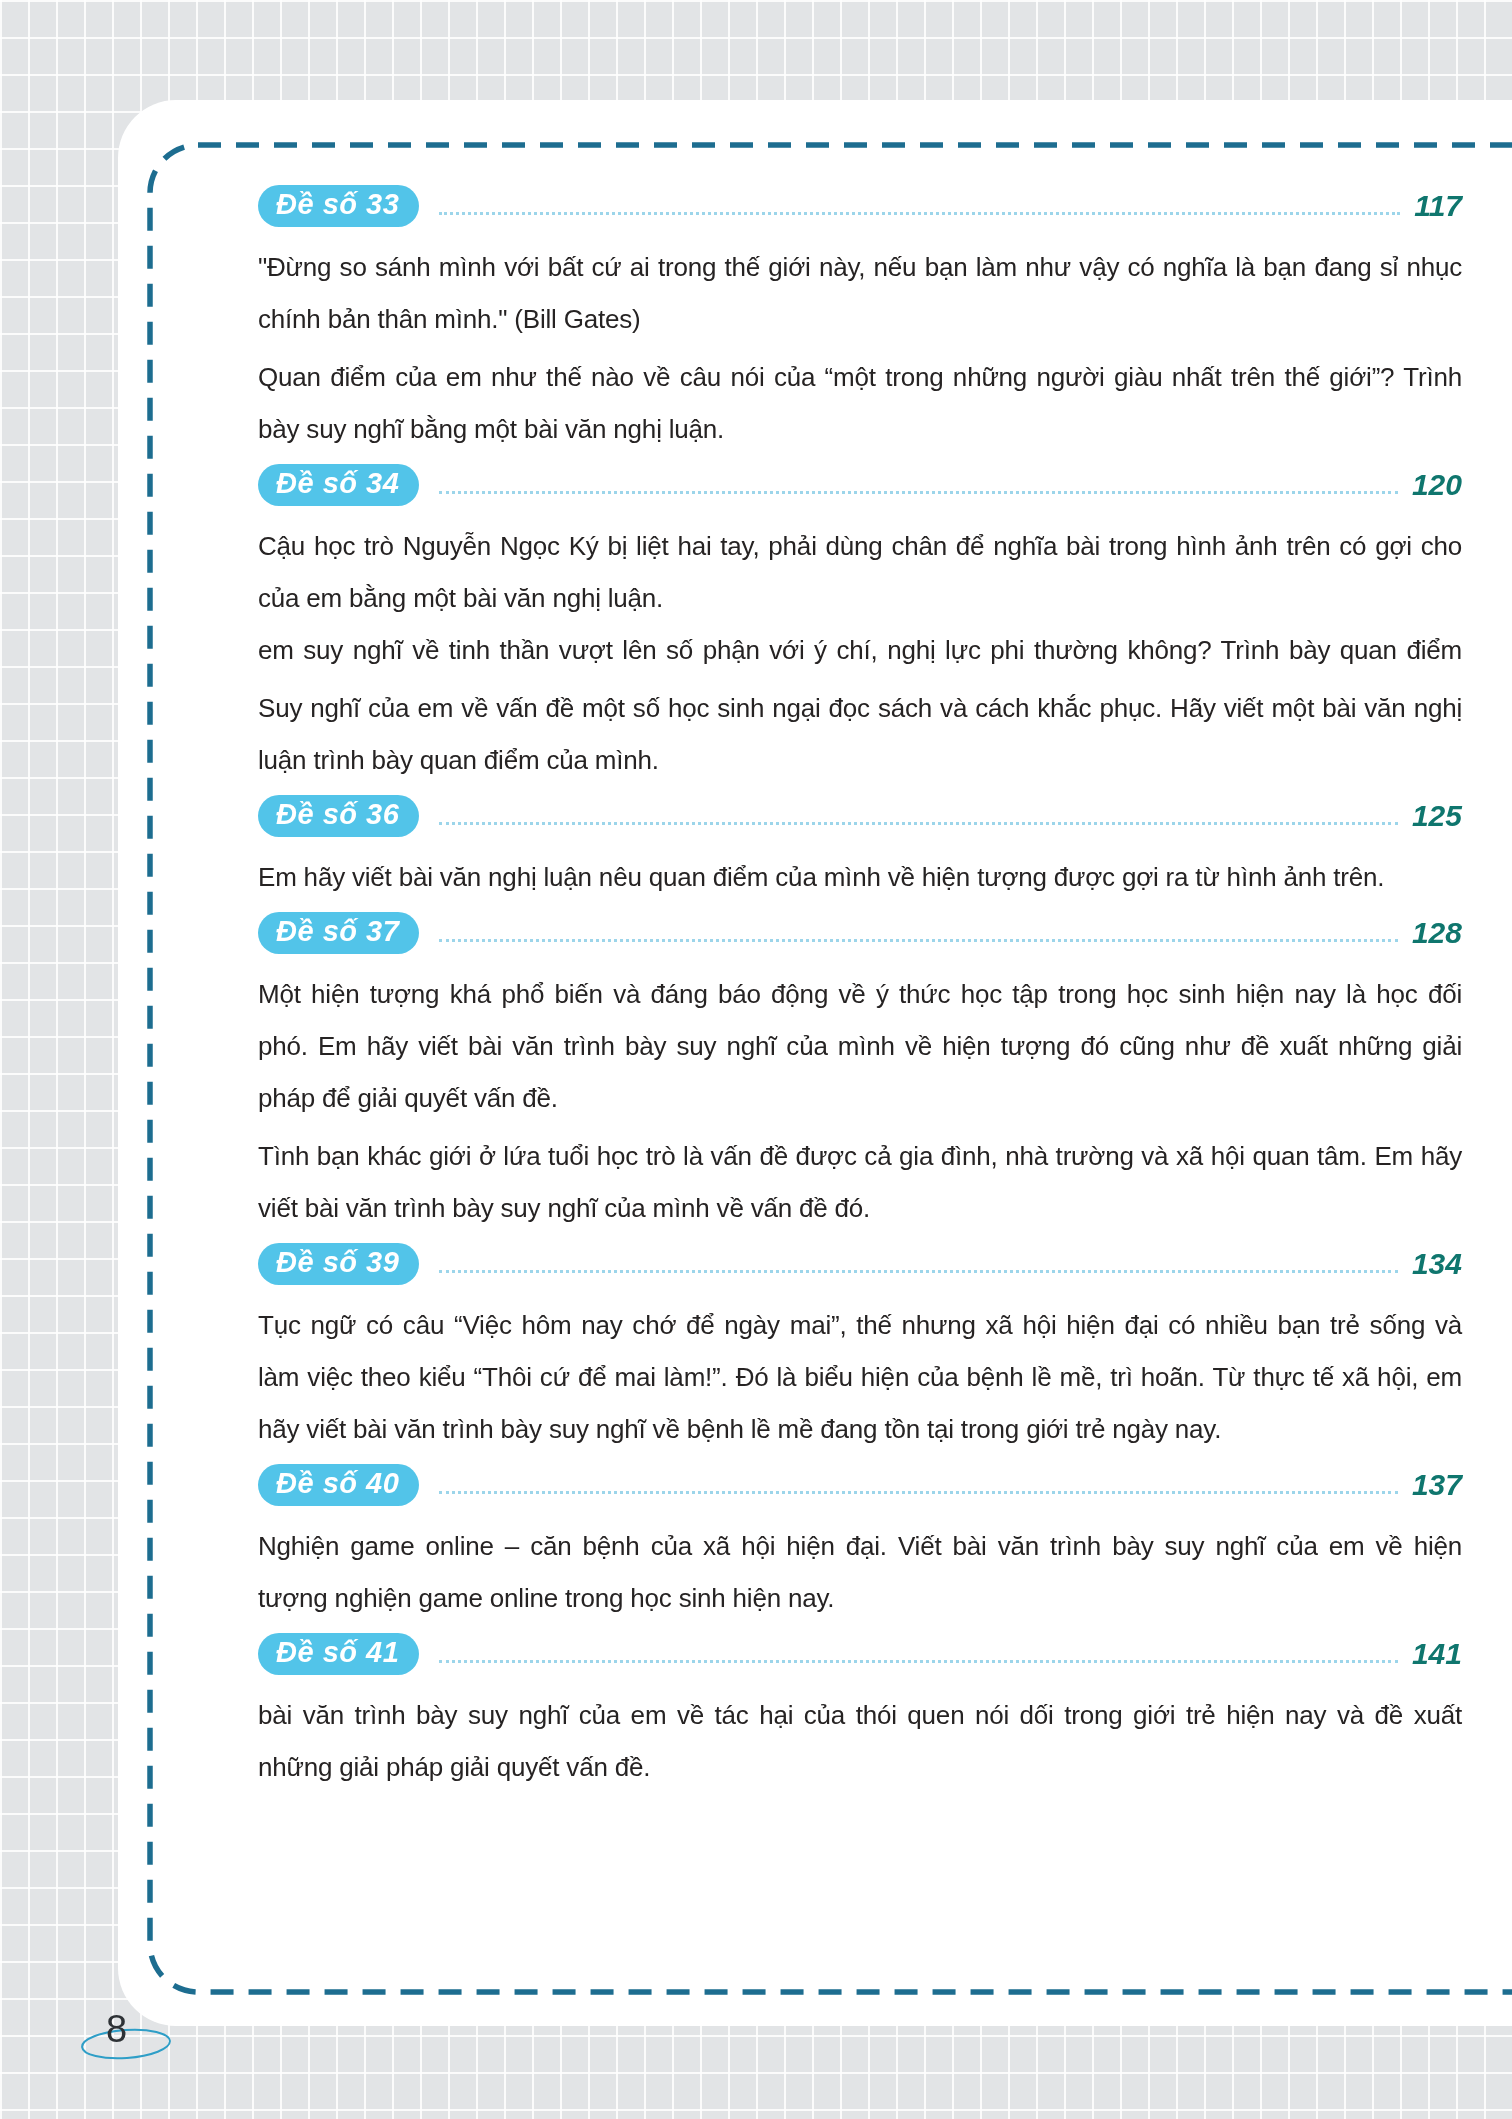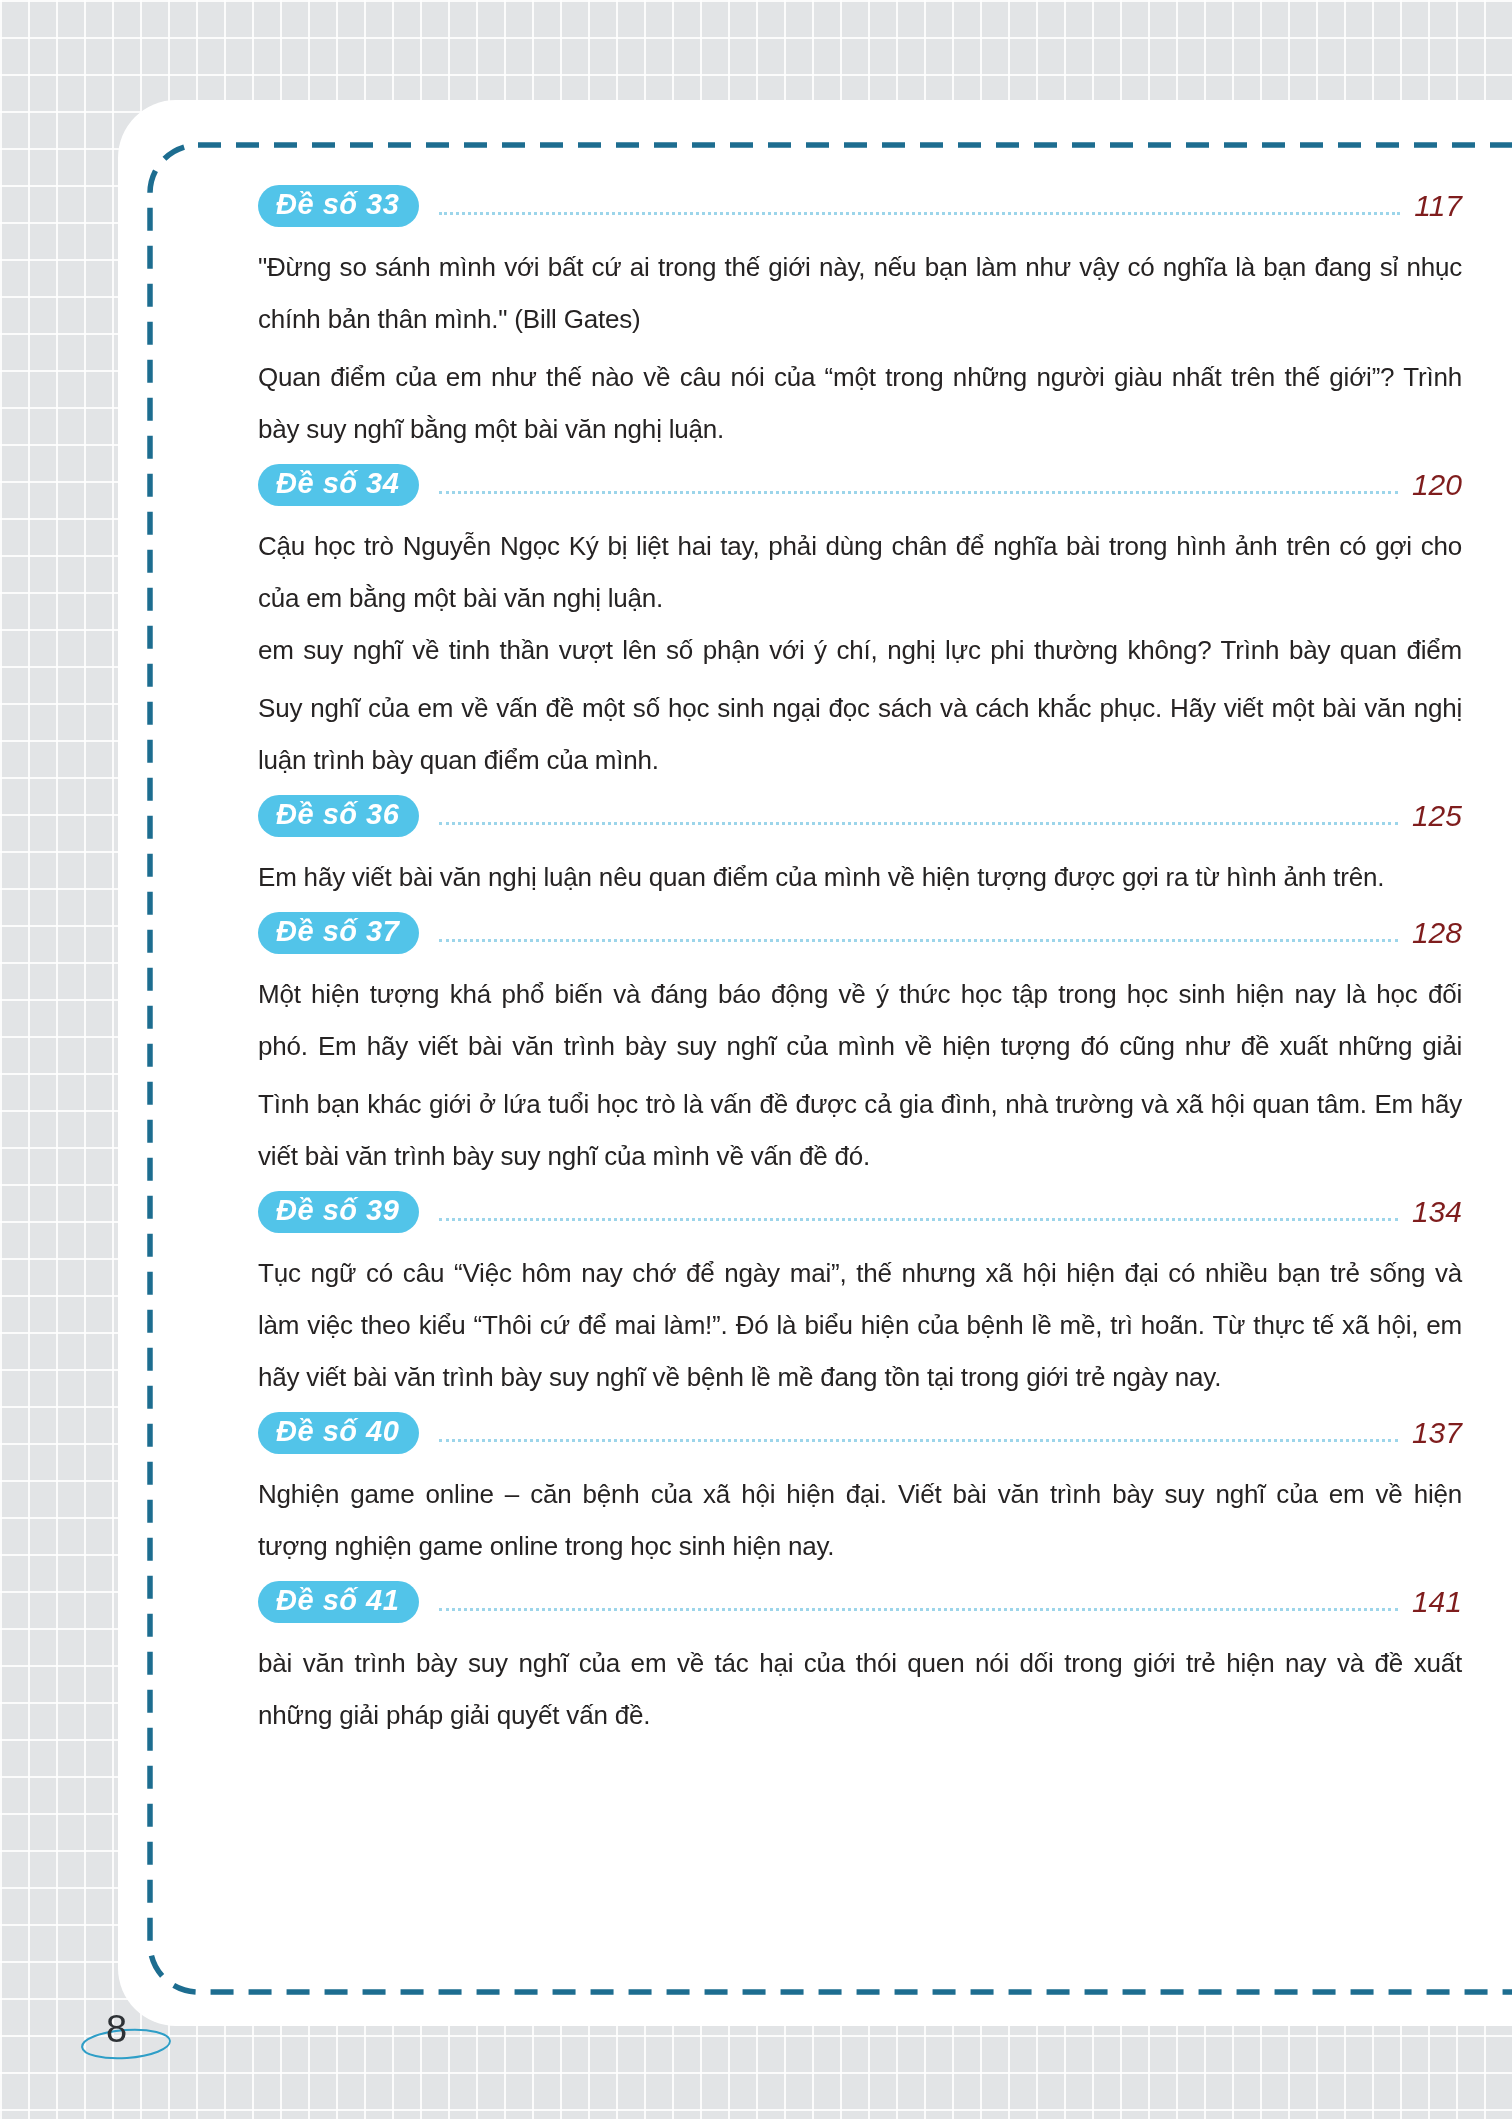--- a/index.html
+++ b/index.html
@@ -28,22 +28,22 @@
     background:#52c4e9; color:#ffffff;
     border-radius:26px; padding:3px 20px 6px 18px;
     font-size:29px; font-weight:bold; font-style:italic;
     letter-spacing:.5px; flex:0 0 auto;
   }
   .leader {
     flex:1 1 auto; height:2px; margin:14px 14px 0 20px;
     border-bottom:3px dotted #9cd5ea;
   }
   .pagenum {
-    flex:0 0 auto; color:#7f1d1d;
-    font-size:30px; font-style:italic; font-weight:normal;
+    flex:0 0 auto; color:#0f766e;
+    font-size:30px; font-style:italic; font-weight:bold;
   }
   .para { margin:0 0 6px 0; }
   .para:last-child { margin-bottom:0; }
   .pline {
     font-size:26px; line-height:52px; color:#262323;
     white-space:nowrap;
     text-align:justify; text-align-last:justify;
     letter-spacing:-0.2px;
   }
   .pline.last { text-align-last:left; }
@@ -121,20 +121,21 @@
     <div class="entry-head">
       <div class="badge">
         <span class="badge-label">Đề số 37</span>
       </div>
       <div class="leader"></div>
       <div class="pagenum">128</div>
     </div>
   <div class="para">
         <div class="pline">Một hiện tượng khá phổ biến và đáng báo động về ý thức học tập trong học sinh hiện nay là học đối</div>
         <div class="pline">phó. Em hãy viết bài văn trình bày suy nghĩ của mình về hiện tượng đó cũng như đề xuất những giải</div>
+        <div class="pline last">pháp để giải quyết vấn đề.</div>
       </div>
     </div>
 
   <div class="entry">
   <div class="para">
         <div class="pline">Tình bạn khác giới ở lứa tuổi học trò là vấn đề được cả gia đình, nhà trường và xã hội quan tâm. Em hãy</div>
         <div class="pline last">viết bài văn trình bày suy nghĩ của mình về vấn đề đó.</div>
       </div>
     </div>
 

